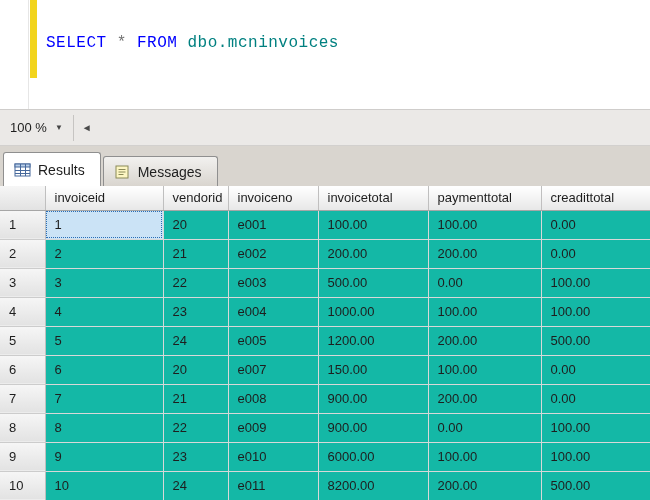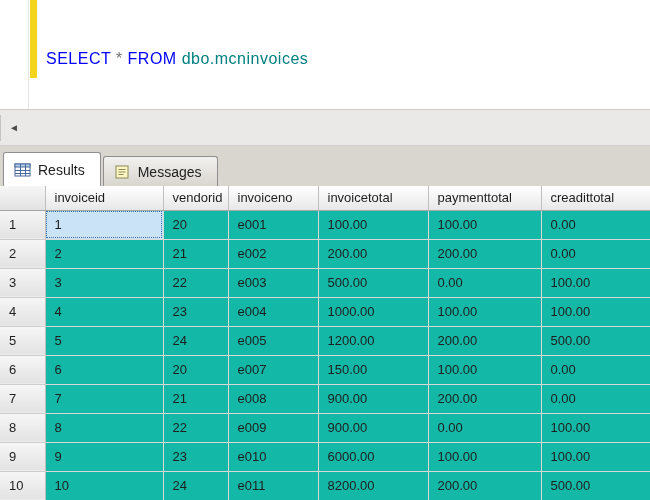--- a/index.html
+++ b/index.html
@@ -3,21 +3,21 @@
 <meta charset="utf-8">
 <style>
   * { margin:0; padding:0; box-sizing:border-box; }
   html,body { width:650px; height:500px; overflow:hidden; background:#fff;
               font-family:"Liberation Sans", sans-serif; }
 
   
   .editor { position:relative; height:110px; background:#ffffff; border-bottom:1px solid #cfcdcb; }
   .gutter-line { position:absolute; left:28px; top:0; bottom:0; width:1px; background:#e6e6e6; }
   .change-bar { position:absolute; left:30px; top:0; width:7px; height:78px; background:#f2d41c; }
-  .code-line { position:absolute; left:46px; top:50px; font-family:Liberation Sans, sans-serif;
+  .code-line { position:absolute; left:46px; top:34px; font-family:Liberation Mono, monospace;
                font-size:16px; white-space:pre; letter-spacing:0.5px; }
 
   
   .hstrip { height:36px; background:#ebe9e7; border-bottom:1px solid #d2d0ce;
             display:flex; align-items:center; }
   .zoom { display:flex; align-items:center; gap:8px; height:26px; padding:0 10px 0 8px;
           margin-left:2px; font-size:13px; color:#1e1e1e; cursor:default; }
   .zoom .chev { font-size:8px; color:#444; }
   .vdivider { width:1px; height:26px; background:#c6c4c2; }
   .scroll-arrow { font-size:10px; color:#4a4a4a; padding:0 8px; }
@@ -50,20 +50,24 @@
 </head>
 <body>
 
 <div class="editor">
   <div class="gutter-line"></div>
   <div class="change-bar"></div>
   <div class="code-line"><span style="color: rgb(0, 0, 255);">SELECT</span><span style="color: rgb(115, 115, 115);"> * </span><span style="color: rgb(0, 0, 255);">FROM</span><span style="color: rgb(0, 128, 128);"> dbo.mcninvoices</span></div>
 </div>
 
 <div class="hstrip">
+  <div class="zoom">
+    <span>100 %</span>
+    <span class="chev">▼</span>
+  </div>
   <div class="vdivider"></div>
   <div class="scroll-arrow">◄</div>
 </div>
 
 <div class="tabstrip">
   <div class="tab active">
     <span class="icon">
       <svg width="17" height="16" viewBox="0 0 17 16">
         <rect x="1" y="2" width="15" height="12" fill="#ffffff" stroke="#46689b"></rect>
         <rect x="1" y="2" width="15" height="3" fill="#b9cfe9" stroke="#46689b"></rect>

